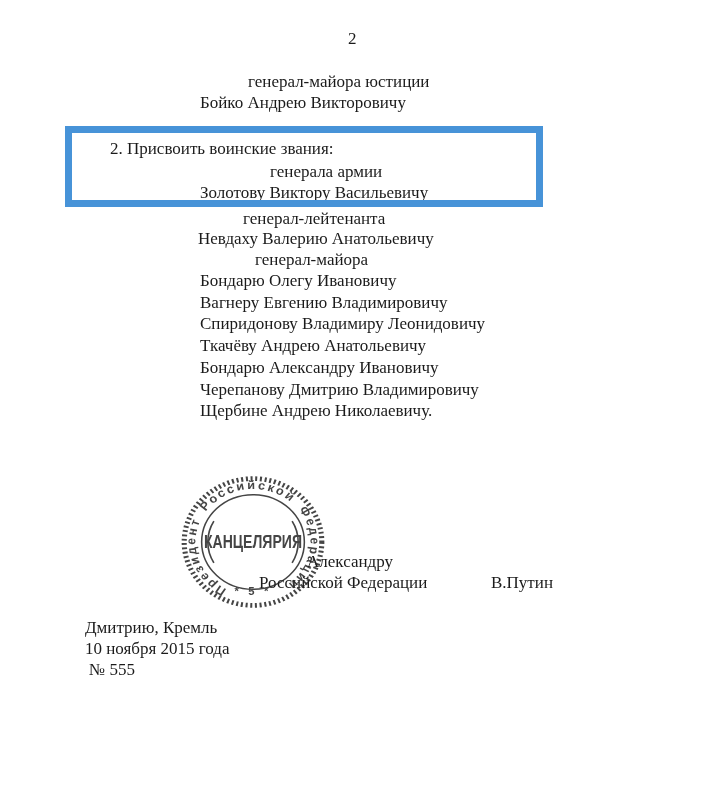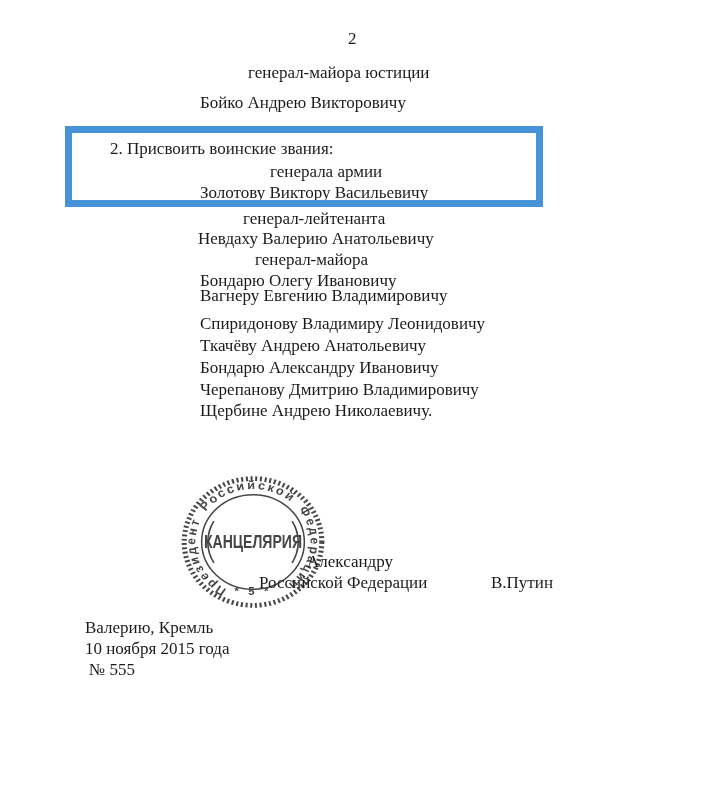--- a/index.html
+++ b/index.html
@@ -35,30 +35,30 @@
   }
   .sig{z-index:3;}
 </style>
 </head>
 <body>
 
 <div class="page">
 
   <div class="tline" style="left:348px;top:29px">2</div>
 
-  <div class="tline" style="left:248px;top:63px">генерал-майора юстиции</div>
+  <div class="tline" style="left:248px;top:72px">генерал-майора юстиции</div>
   <div class="tline" style="left:200px;top:93px">Бойко Андрею Викторовичу</div>
   <div class="tline" style="left:110px;top:139px">2. Присвоить воинские звания:</div>
   <div class="tline" style="left:270px;top:162px">генерала армии</div>
   <div class="tline" style="left:200px;top:183px">Золотову Виктору Васильевичу</div>
   <div class="tline" style="left:243px;top:209px">генерал-лейтенанта</div>
   <div class="tline" style="left:198px;top:229px">Невдаху Валерию Анатольевичу</div>
   <div class="tline" style="left:255px;top:250px">генерал-майора</div>
   <div class="tline" style="left:200px;top:271px">Бондарю Олегу Ивановичу</div>
-  <div class="tline" style="left:200px;top:286px">Вагнеру Евгению Владимировичу</div>
+  <div class="tline" style="left:200px;top:293px">Вагнеру Евгению Владимировичу</div>
   <div class="tline" style="left:200px;top:314px">Спиридонову Владимиру Леонидовичу</div>
   <div class="tline" style="left:200px;top:336px">Ткачёву Андрею Анатольевичу</div>
   <div class="tline" style="left:200px;top:358px">Бондарю Александру Ивановичу</div>
   <div class="tline" style="left:200px;top:380px">Черепанову Дмитрию Владимировичу</div>
   <div class="tline" style="left:200px;top:401px">Щербине Андрею Николаевичу.</div>
 
   <div class="hlbox"></div>
 
   <div class="tline sig" style="left:307px;top:552px">Александру</div>
   <div class="tline sig" style="left:259px;top:573px">Российской Федерации</div>
@@ -72,17 +72,17 @@
     <circle cx="74" cy="74" r="50" fill="none" stroke="#222222" stroke-width="1.5"></circle>
     <path d="M 35.9 52 A 44 44 0 0 0 35.9 96" fill="none" stroke="#222222" stroke-width="1.6"></path>
     <path d="M 112.1 52 A 44 44 0 0 1 112.1 96" fill="none" stroke="#222222" stroke-width="1.6"></path>
     <text font-size="12.5" font-weight="bold" letter-spacing="2.2" word-spacing="4" fill="#222222" font-family="&quot;Liberation Sans&quot;, sans-serif">
       <textPath href="#ringPath">Президент Российской Федерации</textPath>
     </text>
     <text x="74" y="130" text-anchor="middle" font-size="11" font-weight="bold" letter-spacing="3" fill="#222222" font-family="&quot;Liberation Sans&quot;, sans-serif">* 5 *</text>
     <text transform="translate(74,80.5) scale(0.72 1)" text-anchor="middle" font-size="19" font-weight="bold" fill="#222222" font-family="&quot;Liberation Sans&quot;, sans-serif">КАНЦЕЛЯРИЯ</text>
   </svg>
 
-  <div class="tline" style="left:85px;top:618px">Валерию, Кремль</div>
+  <div class="tline" style="left:85px;top:618px">Дмитрию, Кремль</div>
   <div class="tline" style="left:85px;top:639px">10 ноября 2015 года</div>
   <div class="tline" style="left:89px;top:660px">№ 555</div>
 
 </div>
 
 </body></html>

